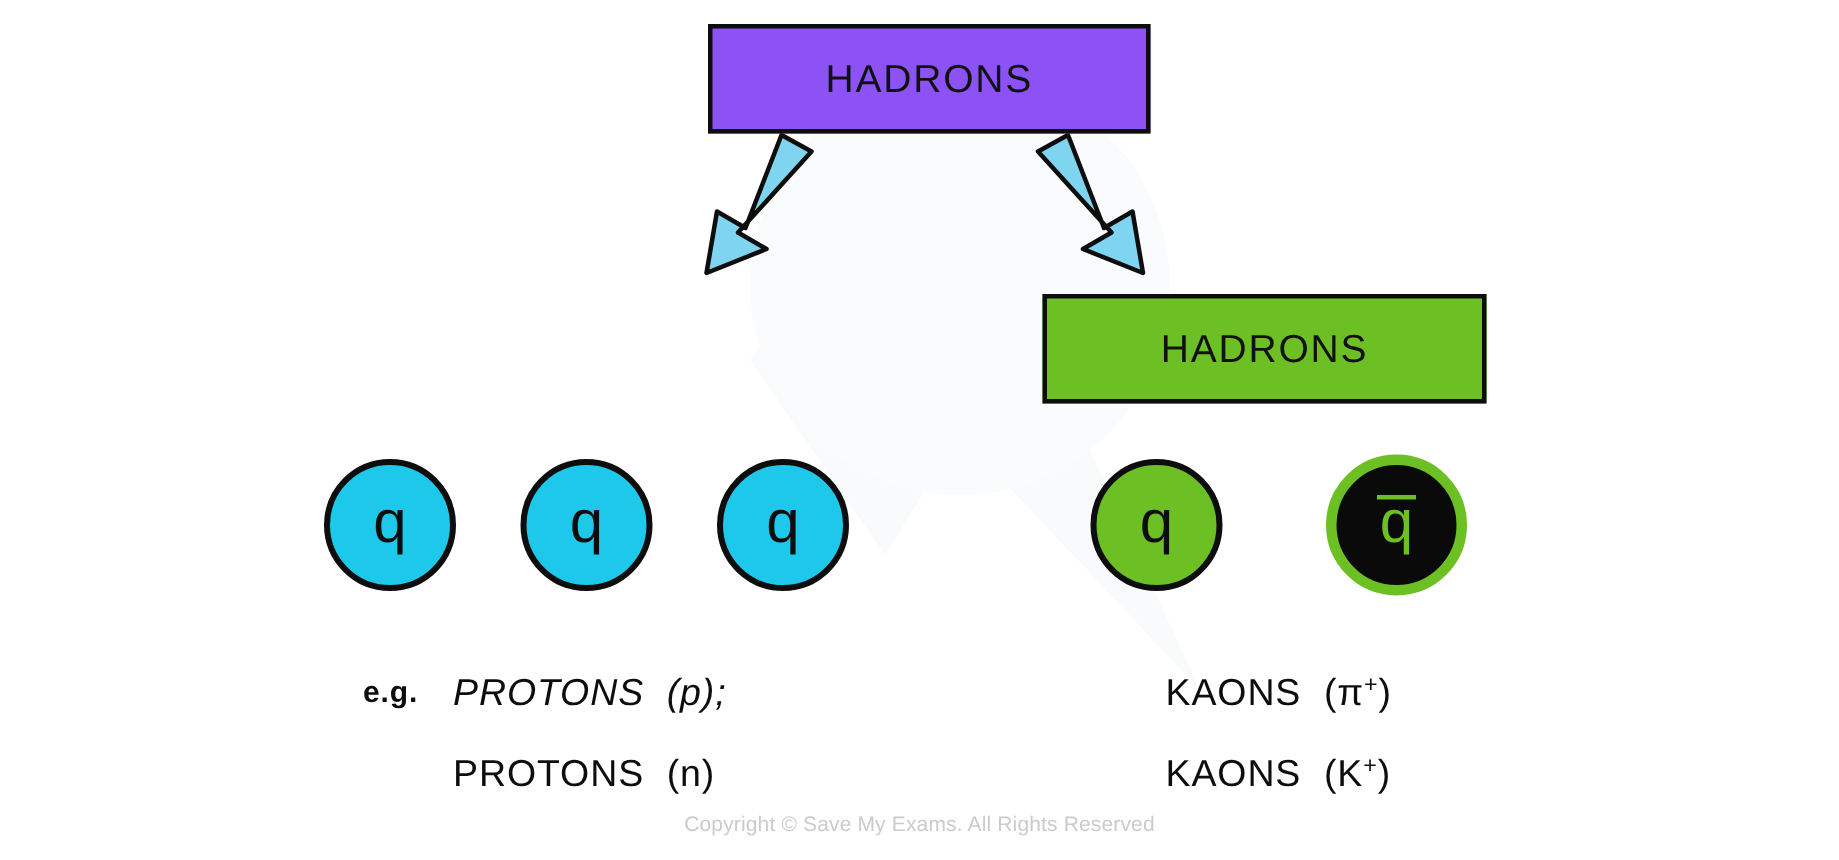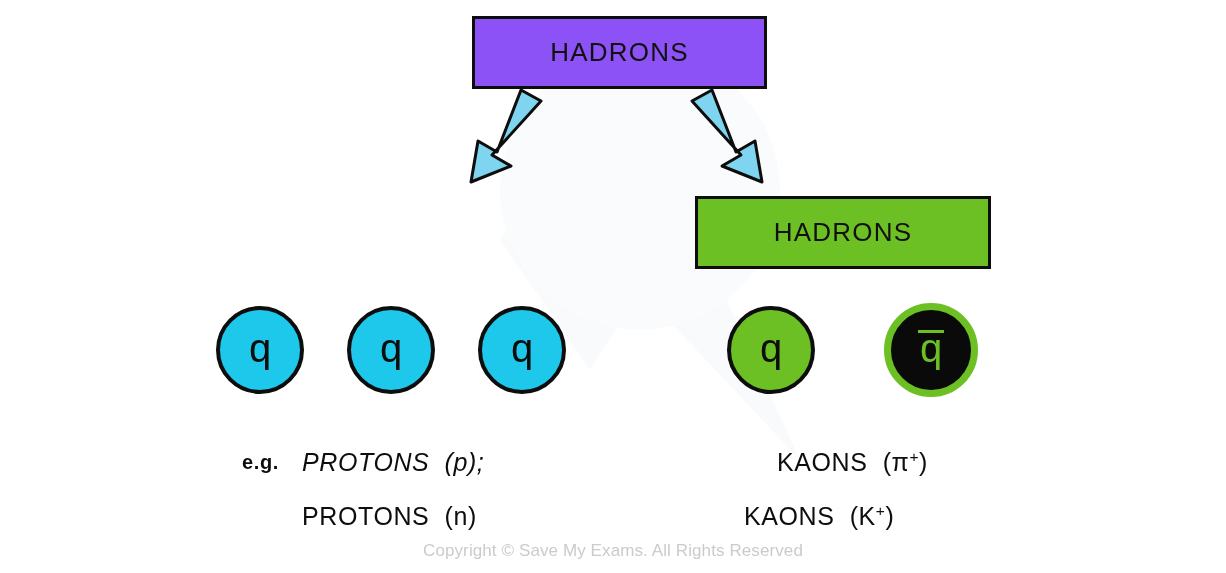--- a/index.html
+++ b/index.html
@@ -128,33 +128,33 @@
     position: absolute;
     color: #0d0d0d;
     font-size: 21px;
     letter-spacing: 0.6px;
     white-space: nowrap;
   }
   #eg-prefix { left: 218px; top: 451px; font-size: 20px; font-weight: 700; margin-left: 24px; }
   #baryon-ex-1 { left: 302px; top: 448px; font-size: 25px; font-style: italic; }
   #baryon-ex-2 { left: 302px; top: 502px; font-size: 25px; }
   #meson-ex-1 { left: 777px; top: 448px; font-size: 25px; }
-  #meson-ex-2 { left: 744px; top: 502px; font-size: 25px; }
+  #meson-ex-2 { left: 777px; top: 502px; font-size: 25px; }
   .sup {
     font-size: 0.62em;
     vertical-align: super;
   }
 
   #footer-copyright {
     position: absolute;
     left: 0;
     top: 541px;
     width: 1226px;
     text-align: center;
-    font-size: 17px;
+    font-size: 14px;
     color: #c9cbcd;
     letter-spacing: 0.1px;
   }
 </style>
 </head>
 <body>
 
 <div id="stage">
 
   <svg class="watermark" viewBox="0 0 400 500" aria-hidden="true">

